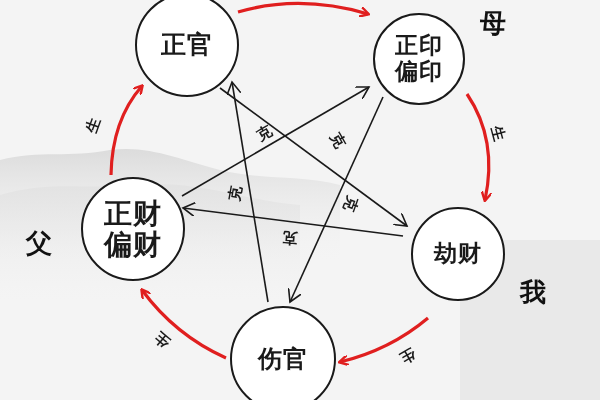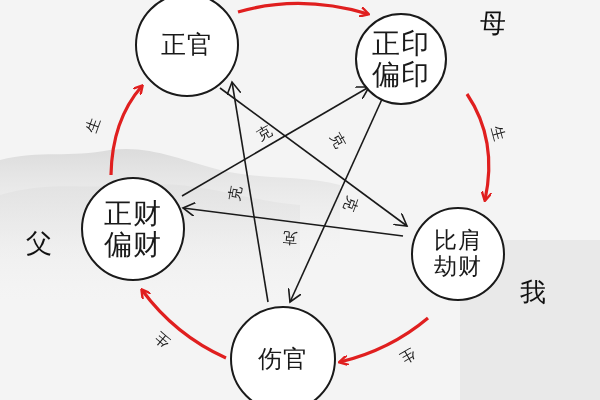--- a/index.html
+++ b/index.html
@@ -2,21 +2,21 @@
 <html><head>
 <meta charset="utf-8">
 <style>
   html, body { margin: 0; padding: 0; }
   body {
     width: 600px; height: 400px; overflow: hidden;
     background: #f3f3f3;
     font-family: "DejaVu Sans", sans-serif;
     position: relative;
   }
-  #stage { position: absolute; left: 0; top: 0; width: 484px; height: 400px; }
+  #stage { position: absolute; left: 0; top: 0; width: 484px; height: 400px; font-weight: bold; }
   .wash { position: absolute; left: 0; top: 0; width: 600px; height: 400px; }
   .node {
     position: absolute;
     border: 2px solid #1a1a1a;
     border-radius: 50%;
     background: #ffffff;
     box-sizing: border-box;
     display: flex; flex-direction: column;
     align-items: center; justify-content: center;
     color: #1a1a1a;
@@ -74,27 +74,26 @@
     <line x1="182" y1="196" x2="369" y2="87" stroke="#1a1a1a" stroke-width="1.6" marker-end="url(#blackHead)"></line>
     <line x1="403" y1="236" x2="183" y2="208" stroke="#1a1a1a" stroke-width="1.6" marker-end="url(#blackHead)"></line>
     <line x1="383" y1="97" x2="290" y2="302" stroke="#1a1a1a" stroke-width="1.6" marker-end="url(#blackHead)"></line>
     <line x1="268" y1="302" x2="232" y2="82" stroke="#1a1a1a" stroke-width="1.6" marker-end="url(#blackHead)"></line>
   </svg>
 
   <div class="node" style="left:135px;top:-7px;width:104px;height:104px;font-size:25px;">
     <span>正官</span>
   </div>
 
-  <div class="node" style="left:355px;top:13px;width:92px;height:92px;font-size:28px;">
+  <div class="node" style="left:373px;top:13px;width:92px;height:92px;font-size:23px;">
     <span>正印</span>
     <span>偏印</span>
   </div>
 
   <div class="node" style="left:411px;top:207px;width:94px;height:94px;font-size:23px;">
-    <span>比肩</span>
     <span>劫财</span>
   </div>
 
   <div class="node" style="left:230px;top:306px;width:106px;height:106px;font-size:24px;">
     <span>伤官</span>
   </div>
 
   <div class="node" style="left:81px;top:177px;width:104px;height:104px;font-size:28px;">
     <span>正财</span>
     <span>偏财</span>

